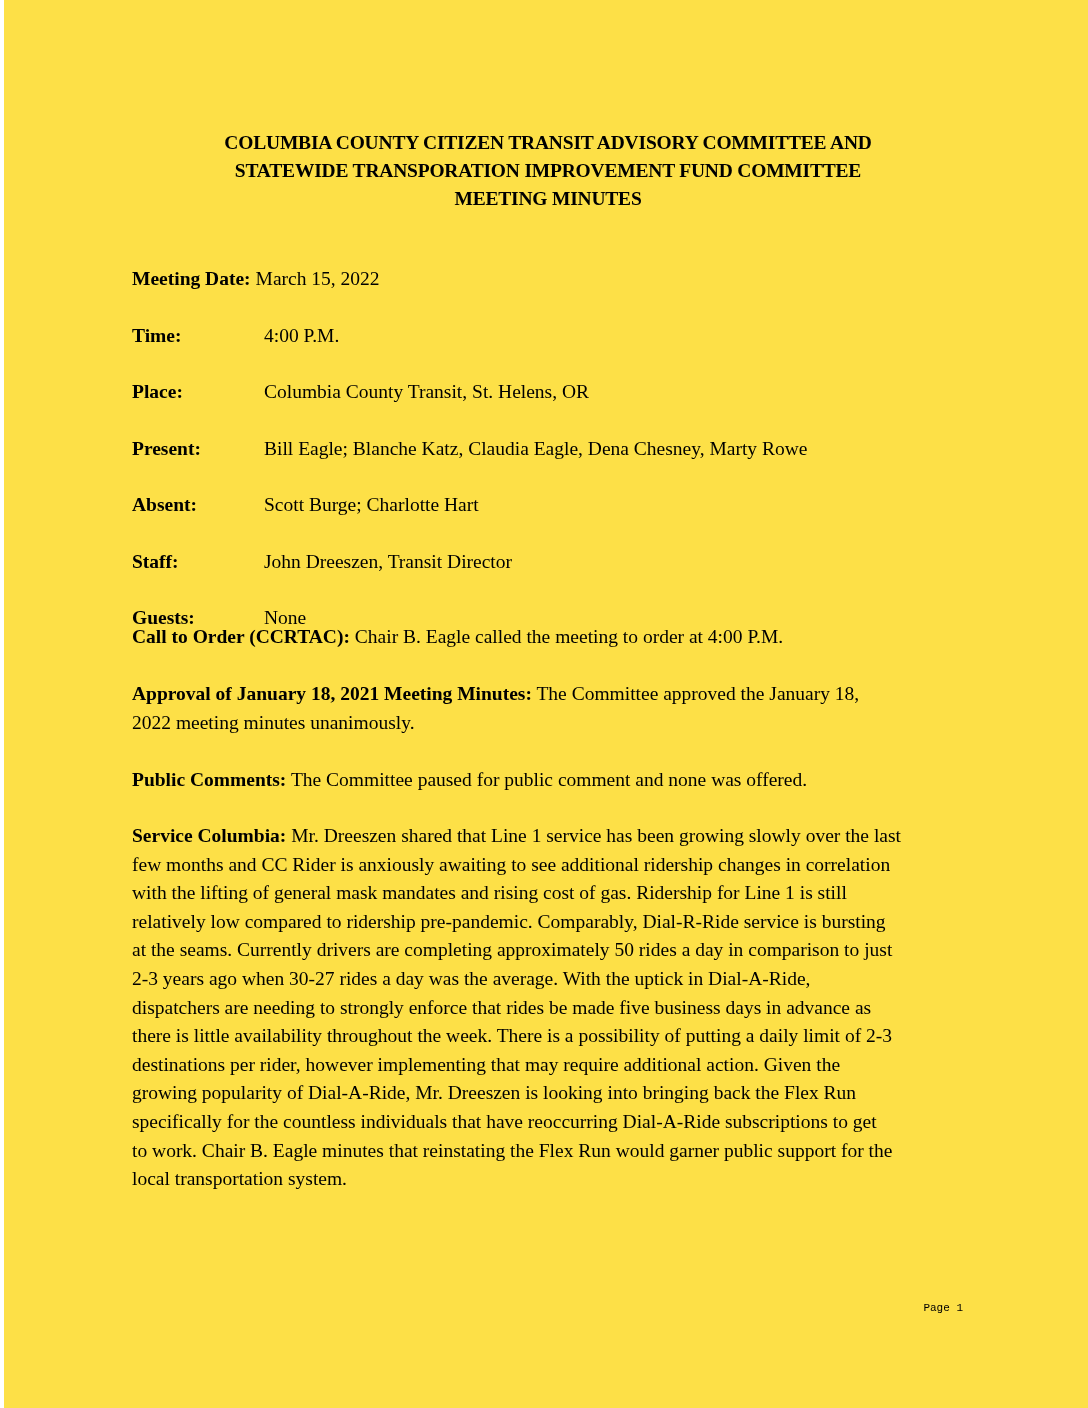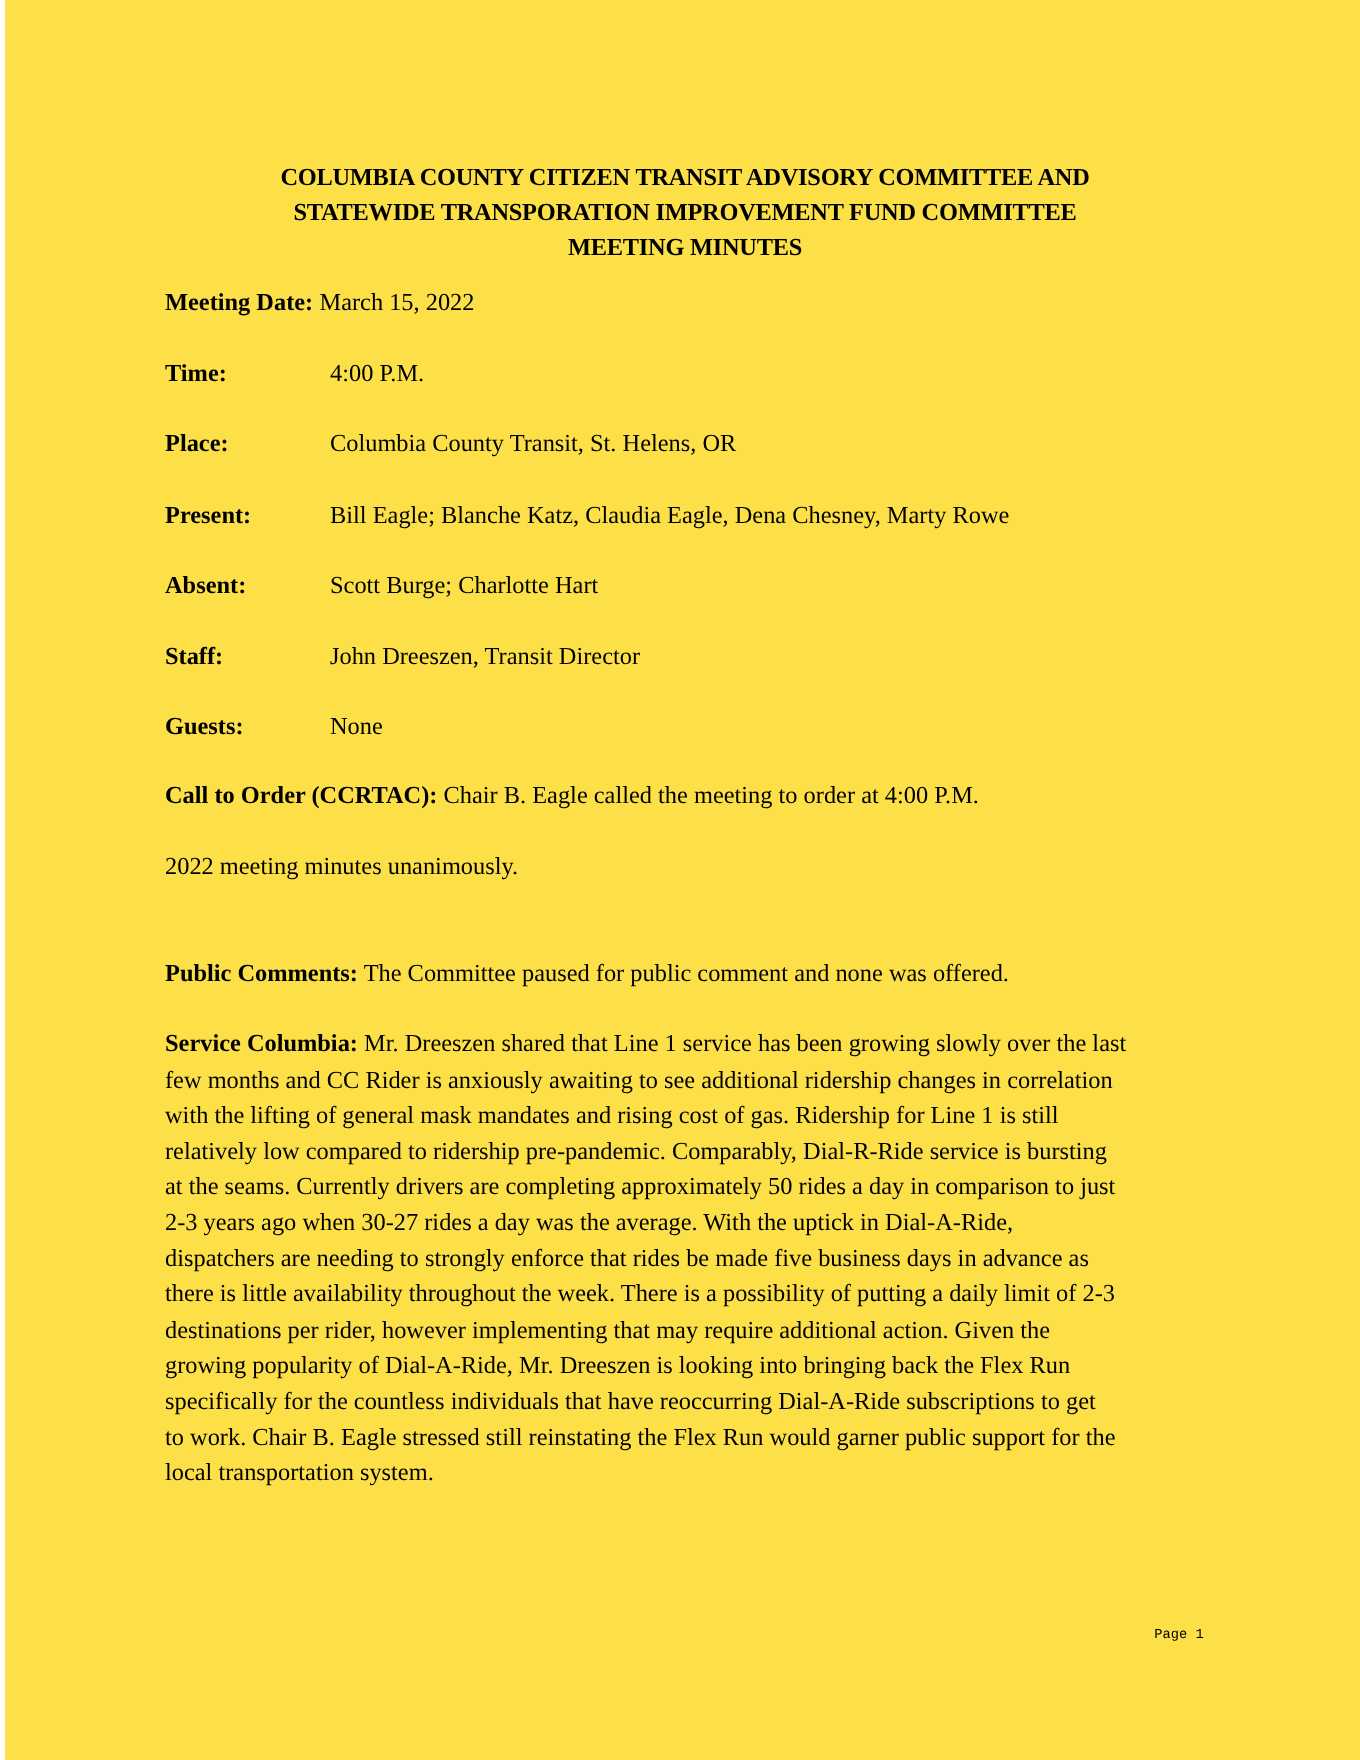--- a/index.html
+++ b/index.html
@@ -38,20 +38,21 @@
       position: absolute;
       left: 128px;
       font-size: 19.5px;
       line-height: 24px;
       white-space: nowrap;
     }
     .field .label {
       font-weight: bold;
       display: inline-block;
       width: 132px;
+      margin-top: 36px;
     }
     .field .label.inline {
       width: auto;
       margin-right: 5px;
     }
     .para {
       position: absolute;
       left: 128px;
       width: 840px;
       font-size: 19.5px;
@@ -105,39 +106,40 @@
 
   <div class="field" style="top:570px;">
     <span class="label">Guests:</span><span>None</span>
   </div>
 
   <div class="para" style="top:623px;">
     <span class="line"><b>Call to Order (CCRTAC):</b> <span>Chair B. Eagle called the meeting to order at 4:00 P.M.</span></span>
   </div>
 
   <div class="para" style="top:680px;">
+    <span class="line"><b>Approval of January 18, 2021 Meeting Minutes:</b> <span>The Committee approved the January 18,</span></span>
     <span class="line">2022 meeting minutes unanimously.</span>
   </div>
 
   <div class="para" style="top:766px;">
     <span class="line"><b>Public Comments:</b> <span>The Committee paused for public comment and none was offered.</span></span>
   </div>
 
   <div class="para" style="top:822px;">
     <span class="line"><b>Service Columbia:</b> <span>Mr. Dreeszen shared that Line 1 service has been growing slowly over the last</span></span>
     <span class="line">few months and CC Rider is anxiously awaiting to see additional ridership changes in correlation</span>
     <span class="line">with the lifting of general mask mandates and rising cost of gas. Ridership for Line 1 is still</span>
     <span class="line">relatively low compared to ridership pre-pandemic. Comparably, Dial-R-Ride service is bursting</span>
     <span class="line">at the seams. Currently drivers are completing approximately 50 rides a day in comparison to just</span>
     <span class="line">2-3 years ago when 30-27 rides a day was the average. With the uptick in Dial-A-Ride,</span>
     <span class="line">dispatchers are needing to strongly enforce that rides be made five business days in advance as</span>
     <span class="line">there is little availability throughout the week. There is a possibility of putting a daily limit of 2-3</span>
     <span class="line">destinations per rider, however implementing that may require additional action. Given the</span>
     <span class="line">growing popularity of Dial-A-Ride, Mr. Dreeszen is looking into bringing back the Flex Run</span>
     <span class="line">specifically for the countless individuals that have reoccurring Dial-A-Ride subscriptions to get</span>
-    <span class="line">to work. Chair B. Eagle stressed still reinstating the Flex Run would garner public support for the</span>
+    <span class="line">to work. Chair B. Eagle minutes that reinstating the Flex Run would garner public support for the</span>
     <span class="line">local transportation system.</span>
   </div>
 
 
   <div class="footer">Page 1</div>
 
 </div>
 
 </body></html>

